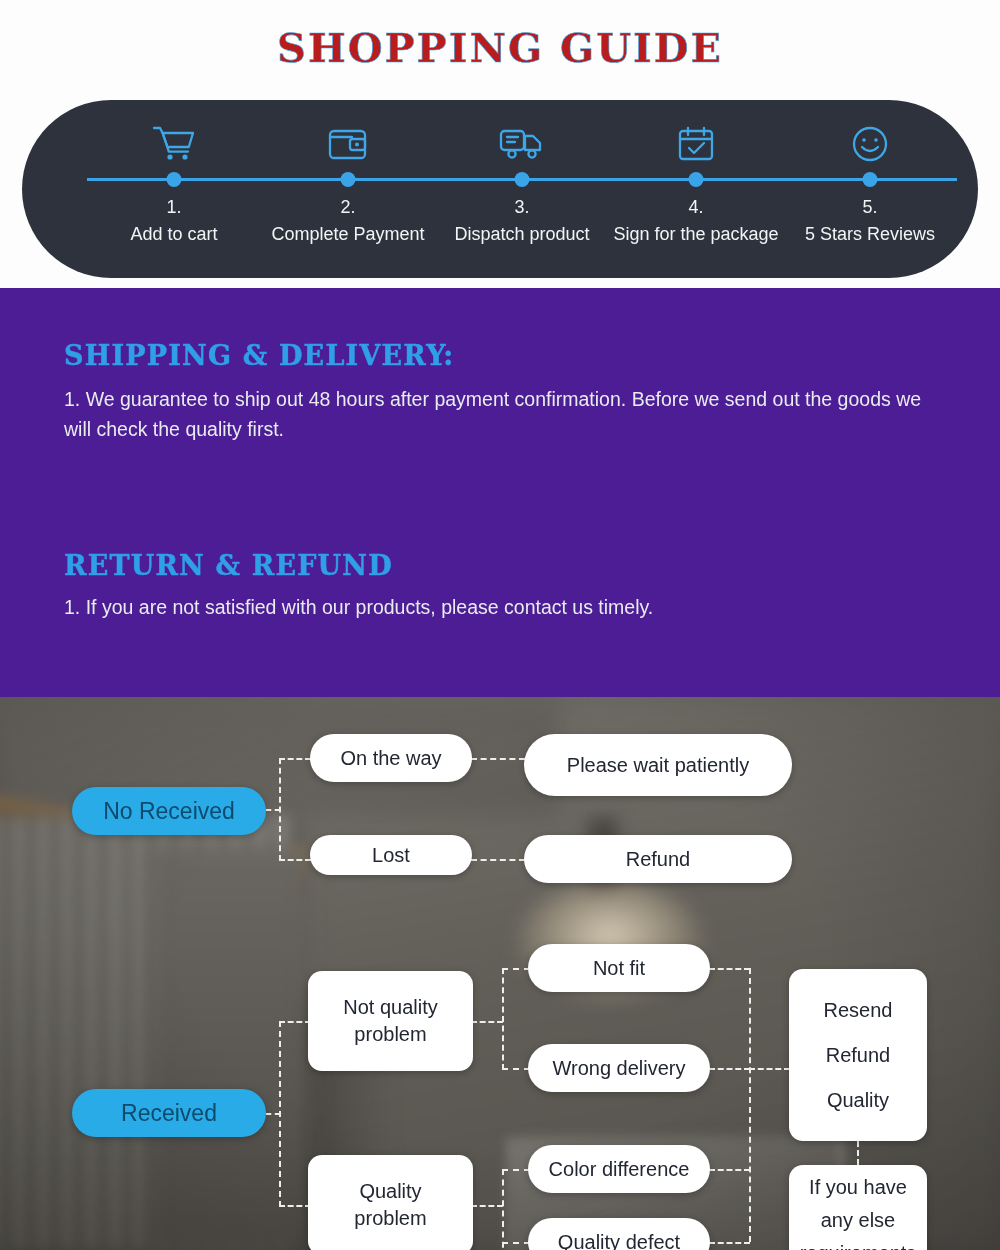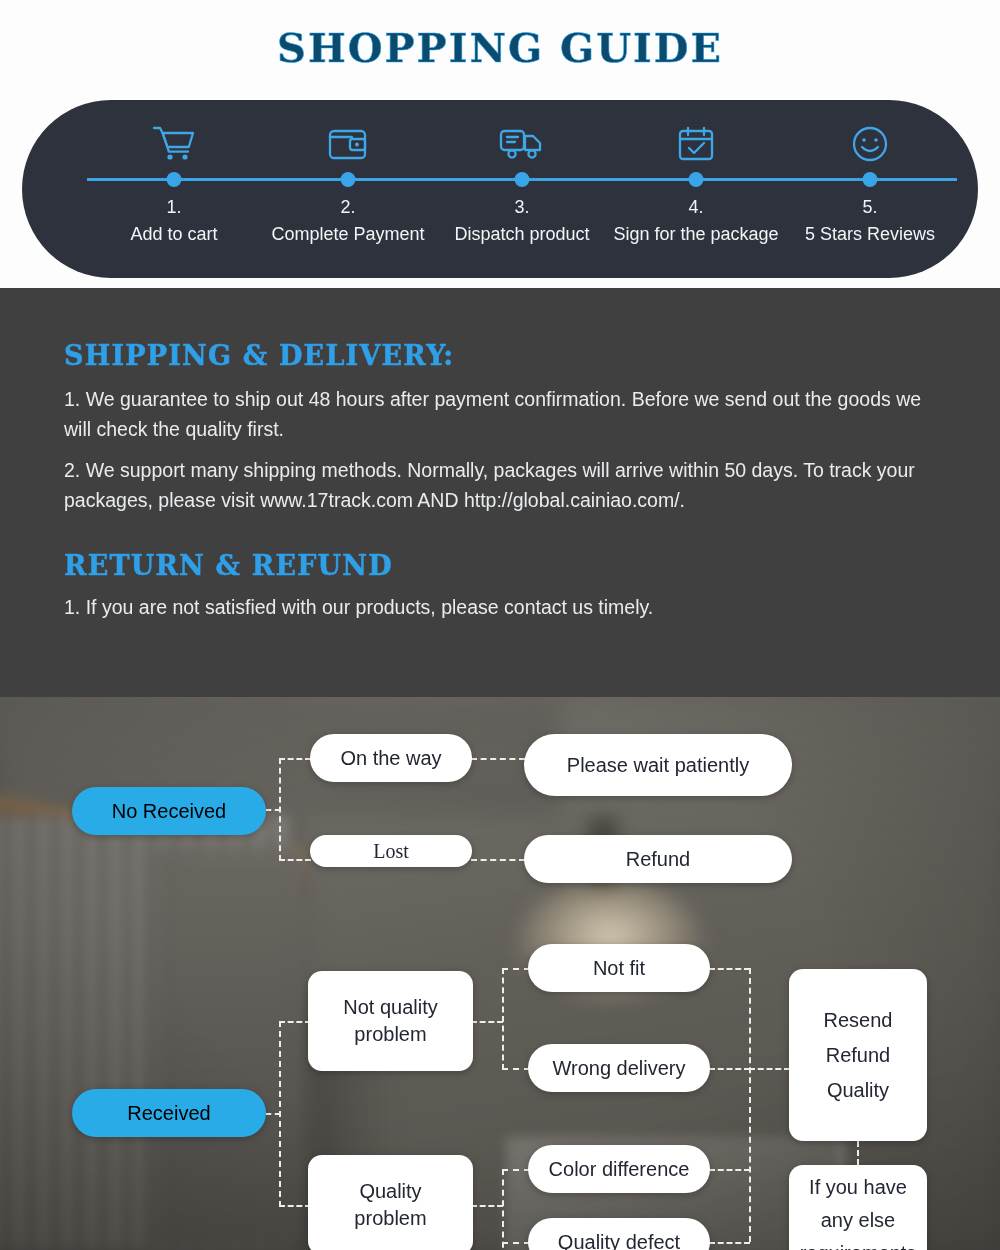--- a/index.html
+++ b/index.html
@@ -16,21 +16,21 @@
     position:absolute; left:0; top:0; width:1000px; height:288px;
     background:#fdfdfd;
   }
   .page-title {
     position:absolute; left:0; top:24px; width:1000px;
     text-align:center;
     font-family:"DejaVu Serif", serif;
     font-weight:bold;
     font-size:40px;
     letter-spacing:2px;
-    color:#0c4a6e;
+    color:#b91c1c;
     -webkit-text-stroke:0.6px #35a8e8;
   }
   .steps-pill {
     position:absolute; left:22px; top:100px;
     width:956px; height:178px;
     background:#2e323c;
     border-radius:89px;
   }
   .steps-track {
     position:absolute; left:65px; top:78px;
@@ -61,21 +61,21 @@
     color:#f2f4f6; font-size:18px; white-space:nowrap;
   }
   .step-label {
     position:absolute; top:124px; left:50%; transform:translateX(-50%);
     color:#f2f4f6; font-size:18px; white-space:nowrap;
   }
 
   
   .info {
     position:absolute; left:0; top:288px; width:1000px; height:409px;
-    background:#404040;
+    background:#4c1d95;
   }
   .sec-head {
     font-family:"DejaVu Serif", serif;
     font-weight:bold;
     font-size:27px;
     letter-spacing:1.2px;
     color:#2f9fe8;
     -webkit-text-stroke:0.5px #2f9fe8;
   }
   .info .sec-head.h1 { position:absolute; left:64px; top:52px; }
@@ -172,28 +172,28 @@
     font-size:20px;
     line-height:27px;
     box-shadow:0 2px 7px rgba(0,0,0,0.25);
     z-index:5;
   }
   .pill { border-radius:999px; }
   .rect { border-radius:14px; }
   .badge {
     position:absolute;
     background:#29abe8;
-    color:#000000;
+    color:#0c4a6e;
     border-radius:999px;
     display:flex; align-items:center; justify-content:center;
-    font-size:20px;
+    font-size:23px;
     box-shadow:0 2px 7px rgba(0,0,0,0.25);
     z-index:6;
   }
-  .multi { flex-direction:column; justify-content:center; gap:8px; }
+  .multi { flex-direction:column; justify-content:center; gap:18px; }
   .multi span { display:block; }
 
   
   .dash {
     position:absolute; z-index:4;
   }
   .dash-h {
     border-top:2px dashed #f0eeea;
   }
   .dash-v {
@@ -283,21 +283,20 @@
         <div class="step-label">5 Stars Reviews</div>
       </div>
 
     </div>
   </div>
 </div>
 
 <div class="info">
   <div class="sec-head h1">SHIPPING &amp; DELIVERY:</div>
   <div class="para p1">1. We guarantee to ship out 48 hours after payment confirmation. Before we send out the goods we will check the quality first.</div>
-  <div class="para p2">2. We support many shipping methods. Normally, packages will arrive within 50 days. To track your packages, please visit www.17track.com AND http://global.cainiao.com/.</div>
 
   <div class="sec-head h2">RETURN &amp; REFUND</div>
   <div class="para p3">1. If you are not satisfied with our products, please contact us timely.</div>
 </div>
 
 <div class="flow">
 
   <div class="bg">
     <div class="bg-base"></div>
     <div class="bg-wall-right"></div>
@@ -321,21 +320,21 @@
 
   <div class="badge" style="left:72px; top:787px; width:194px; height:48px; top:90px;">
     <span>No Received</span>
   </div>
   <div class="node pill" style="left:310px; top:37px; width:162px; height:48px;">
     <span>On the way</span>
   </div>
   <div class="node pill" style="left:524px; top:37px; width:268px; height:62px;">
     <span>Please wait patiently</span>
   </div>
-  <div class="node pill" style="left:310px; top:138px; width:162px; height:32px;font-family:Liberation Serif, serif;">
+  <div class="node pill" style="left:310px; top:138px; width:162px; height:40px;">
     <span>Lost</span>
   </div>
   <div class="node pill" style="left:524px; top:138px; width:268px; height:48px;">
     <span>Refund</span>
   </div>
 
   <div class="dash dash-h" style="left:266px; top:416px; width:14px;"></div>
   <div class="dash dash-v" style="left:279px; top:324px; height:186px;"></div>
   <div class="dash dash-h" style="left:279px; top:324px; width:32px;"></div>
   <div class="dash dash-h" style="left:279px; top:508px; width:32px;"></div>

